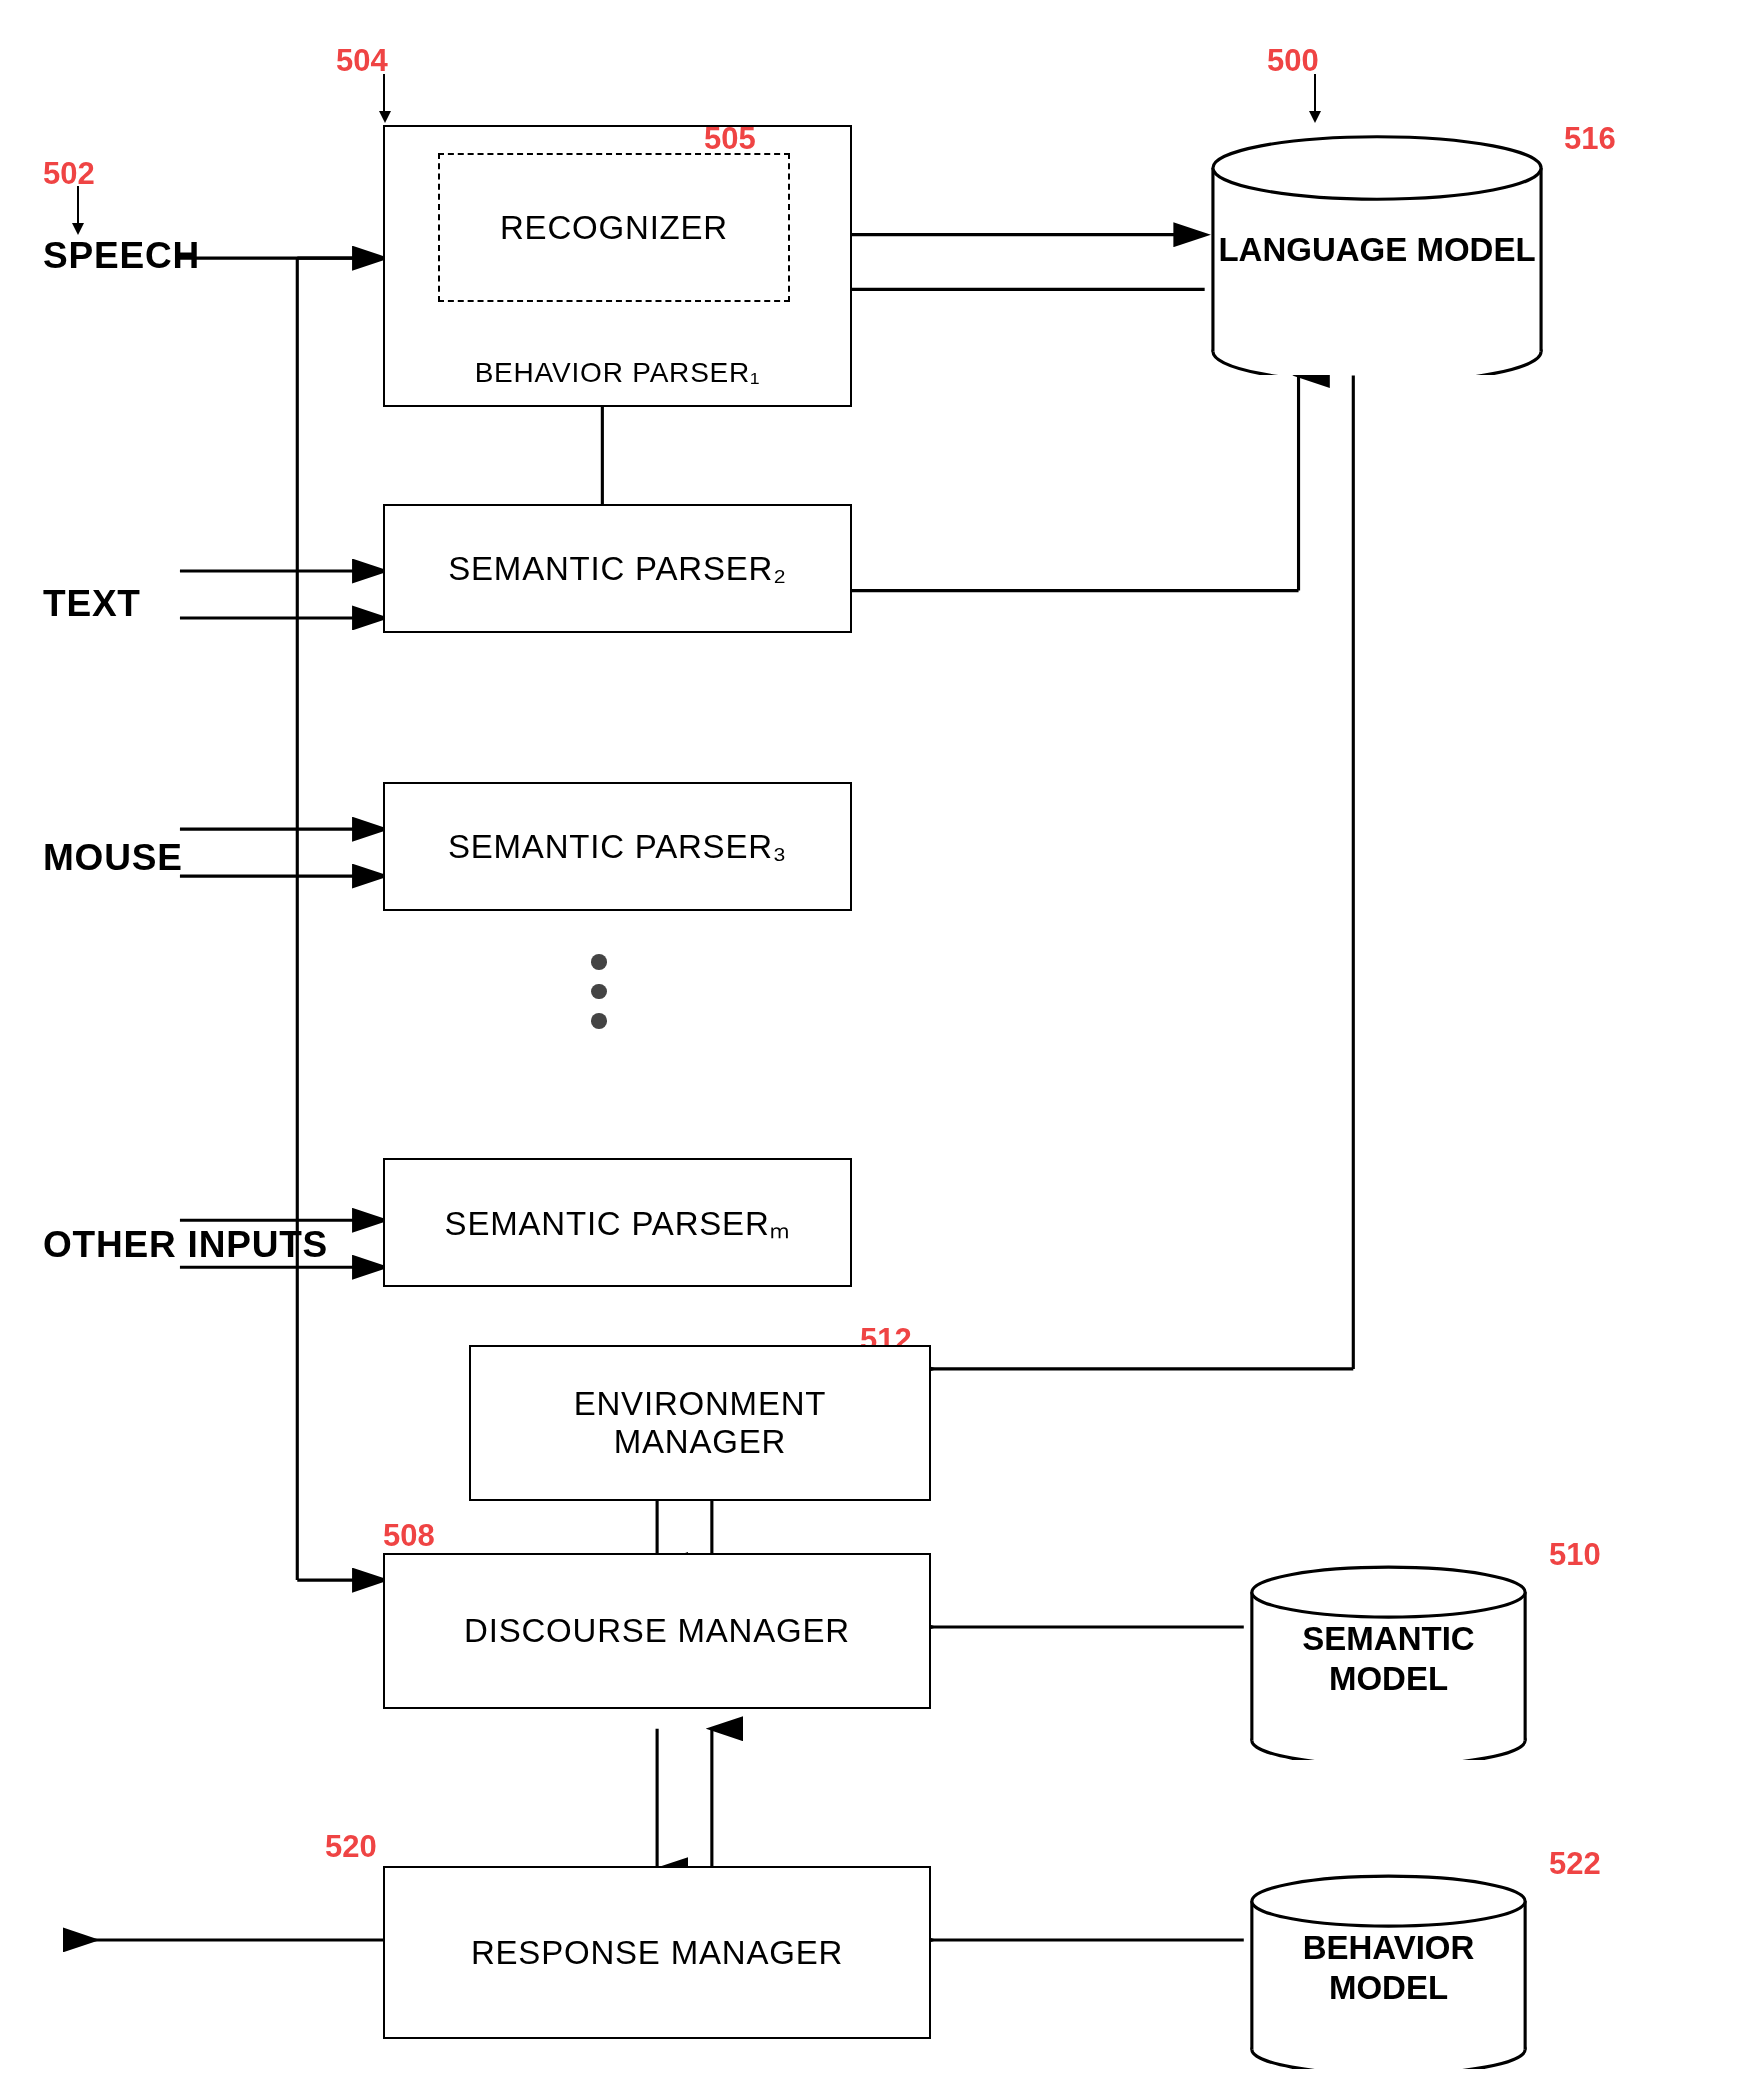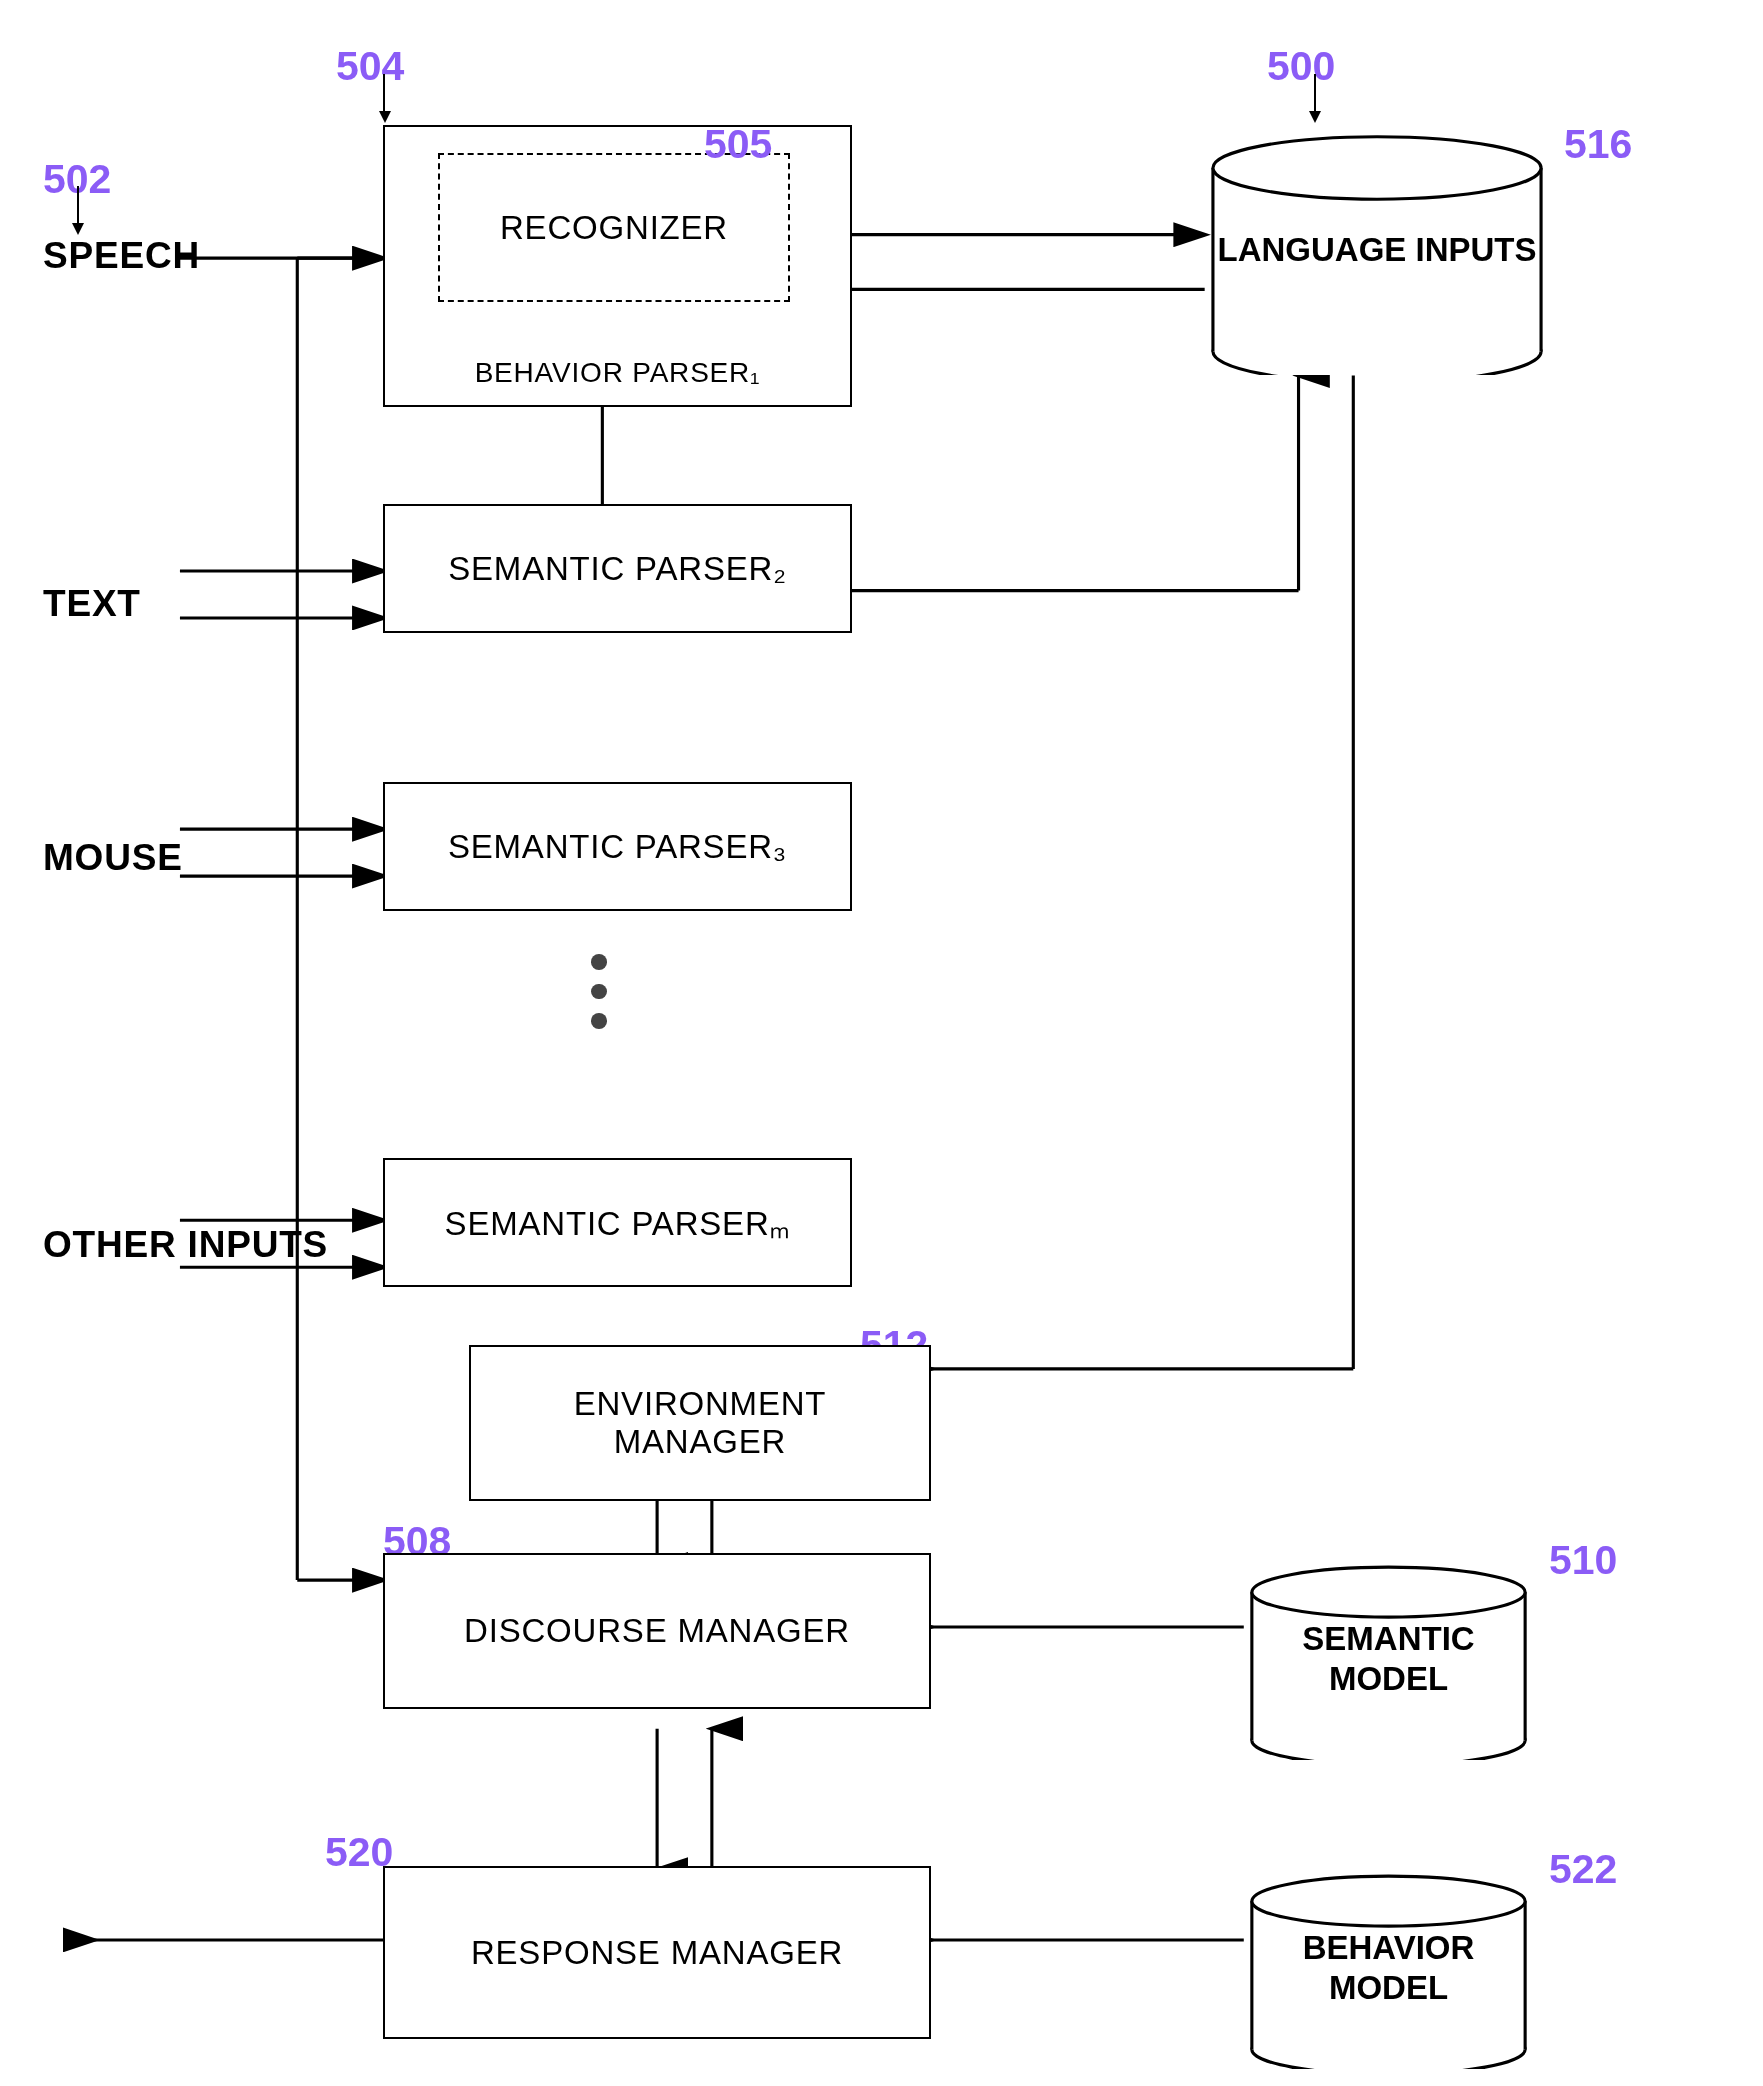--- a/index.html
+++ b/index.html
@@ -33,23 +33,23 @@
     }
     .label {
       position: absolute;
       font-size: 37px;
       font-weight: bold;
       letter-spacing: 0.8px;
       color: #000;
     }
     .ref-num {
       position: absolute;
-      font-size: 41px;
-      font-weight: bold;
-      color: #8b5cf6;
+      font-size: 31px;
+      font-weight: bold;
+      color: #ef4444;
     }
     
     .cylinder {
       position: absolute;
       display: flex;
       align-items: center;
       justify-content: center;
       text-align: center;
       font-size: 33px;
       font-weight: bold;
@@ -219,21 +219,21 @@
 
       <ellipse cx="220" cy="290" rx="210" ry="40" fill="#fff" stroke="#000" stroke-width="4"></ellipse>
 
       <rect x="10" y="55" width="420" height="235" fill="#fff" stroke="none"></rect>
       <line x1="10" y1="55" x2="10" y2="290" stroke="#000" stroke-width="4"></line>
       <line x1="430" y1="55" x2="430" y2="290" stroke="#000" stroke-width="4"></line>
 
       <ellipse cx="220" cy="55" rx="210" ry="40" fill="#fff" stroke="#000" stroke-width="4"></ellipse>
     </svg>
     <div class="cylinder-label">LANGUAGE
-INPUTS</div>
+MODEL</div>
   </div>
 
   <div class="ref-num" style="left:1564px; top:121px;">516</div>
 
   <div class="ref-num" style="left:383px; top:1518px;">508</div>
   <div class="box" style="left:383px; top:1553px; width:548px; height:156px;">
     <span>DISCOURSE MANAGER</span>
   </div>
 
   <div class="ref-num" style="left:1549px; top:1537px;">510</div>

